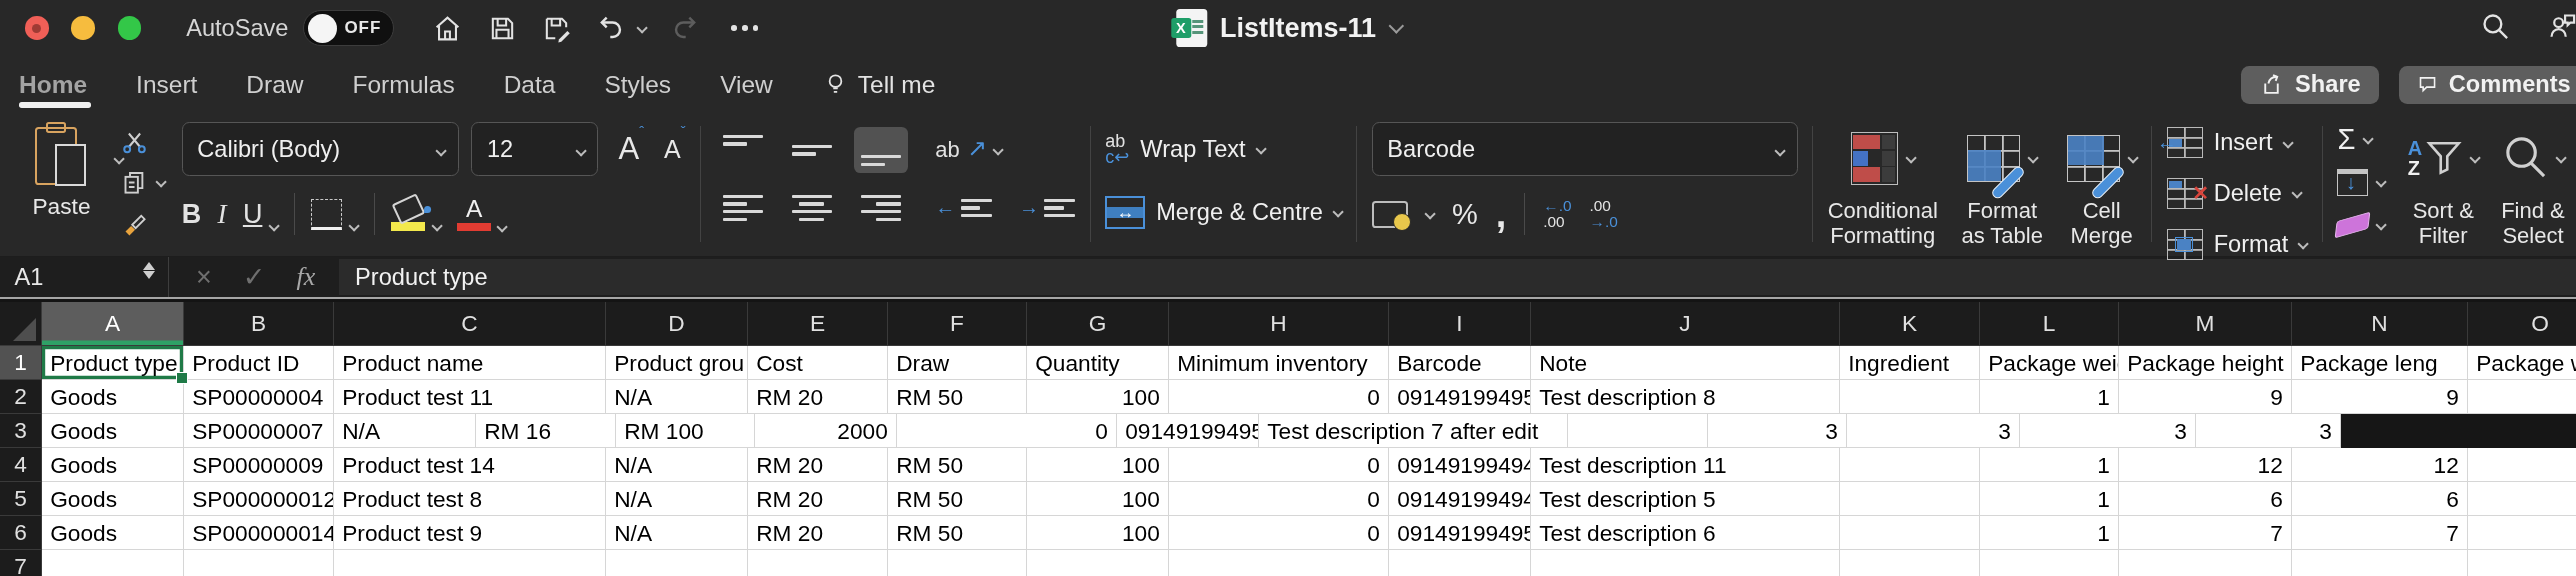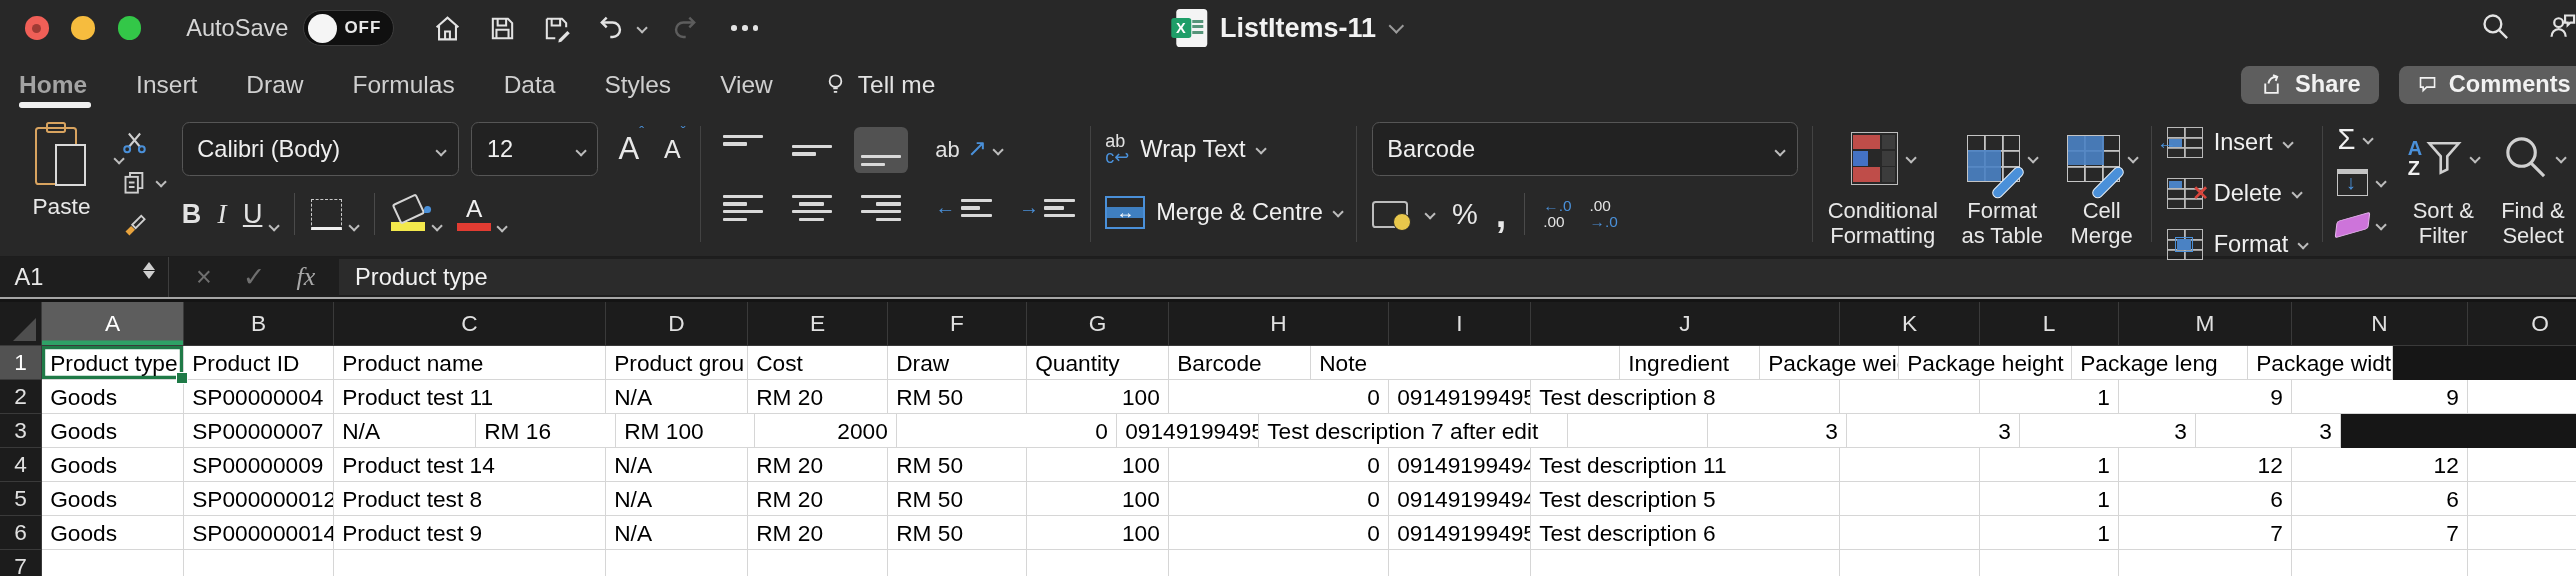--- a/index.html
+++ b/index.html
@@ -679,20 +679,21 @@
     <div id="gridrows">
         <div class="srow">
           <div class="rowh hl" style="width: 42px;">1</div>
           <div class="cell sel" style="width: 142px;">Product type</div>
           <div class="cell" style="width: 150px;">Product ID</div>
           <div class="cell" style="width: 272px;">Product name</div>
           <div class="cell" style="width: 142px;">Product grou</div>
           <div class="cell" style="width: 140px;">Cost</div>
           <div class="cell" style="width: 139px;">Draw</div>
           <div class="cell" style="width: 142px;">Quantity</div>
+          <div class="cell" style="width: 220px;">Minimum inventory</div>
           <div class="cell" style="width: 142px;">Barcode</div>
           <div class="cell" style="width: 309px;">Note</div>
           <div class="cell" style="width: 140px;">Ingredient</div>
           <div class="cell" style="width: 139px;">Package weig</div>
           <div class="cell" style="width: 173px;">Package height</div>
           <div class="cell" style="width: 176px;">Package leng</div>
           <div class="cell" style="width: 145px;">Package widt</div>
         </div>
         <div class="srow">
           <div class="rowh" style="width: 42px;">2</div>

